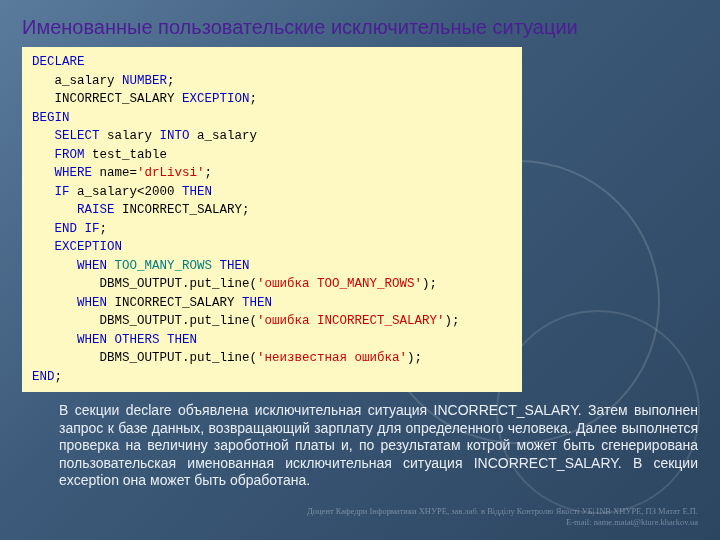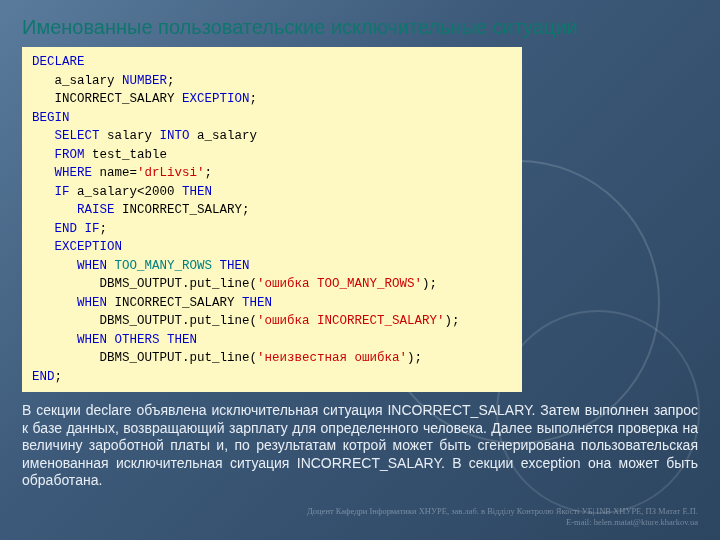--- a/index.html
+++ b/index.html
@@ -35,21 +35,21 @@
     top: 310px;
   }
   .slide {
     position: relative;
     width: 720px;
     height: 540px;
     box-sizing: border-box;
     padding: 14px 22px 10px 22px;
   }
   .title {
-    color: #0f766e;
+    color: #4c1d95;
     font-size: 20px;
     font-weight: 400;
     margin: 2px 0 8px 0;
   }
   .code-box {
     background: #fef9c3;
     width: 480px;
     padding: 6px 10px 6px 10px;
     font-family: Consolas, "Courier New", monospace;
     font-size: 12.5px;
@@ -59,20 +59,21 @@
   }
   .k-blue { color: #0000cc; }
   .k-red  { color: #cc0000; }
   .k-teal { color: #008080; }
   .body-text {
     color: #e8eef5;
     font-size: 14px;
     line-height: 17.5px;
     margin-top: 10px;
     text-align: justify;
+    margin-left: 37px;
   }
   .footer {
     position: absolute;
     bottom: 12px;
     right: 22px;
     color: rgba(200,210,225,0.45);
     font-size: 8.5px;
     text-align: right;
     line-height: 11px;
     font-family: Liberation Serif, serif;
@@ -103,16 +104,16 @@
 <span>      </span><span class="k-blue">WHEN</span><span> INCORRECT_SALARY </span><span class="k-blue">THEN</span>
 <span>         DBMS_OUTPUT.put_line(</span><span class="k-red">'ошибка INCORRECT_SALARY'</span><span>);</span>
 <span>      </span><span class="k-blue">WHEN OTHERS THEN</span>
 <span>         DBMS_OUTPUT.put_line(</span><span class="k-red">'неизвестная ошибка'</span><span>);</span>
 <span class="k-blue">END</span><span>;</span></div>
 
   <div class="body-text">В секции declare объявлена исключительная ситуация INCORRECT_SALARY. Затем выполнен запрос к базе данных, возвращающий зарплату для определенного человека. Далее выполнется проверка на величину зароботной платы и, по результатам котрой может быть сгенерирована пользовательская именованная исключительная ситуация INCORRECT_SALARY. В секции exception она может быть обработана.</div>
 
   <div class="footer">
     <div>Доцент Кафедри Інформатики ХНУРЕ, зав.лаб. в Відділу Контролю Якості УБ| INB ХНУРЕ, ПЗ Матат Е.П.</div>
-    <div>E-mail: helen.matat@kture.kharkov.ua</div>
+    <div>E-mail: name.matat@kture.kharkov.ua</div>
   </div>
 
 </div>
 
 </body></html>

